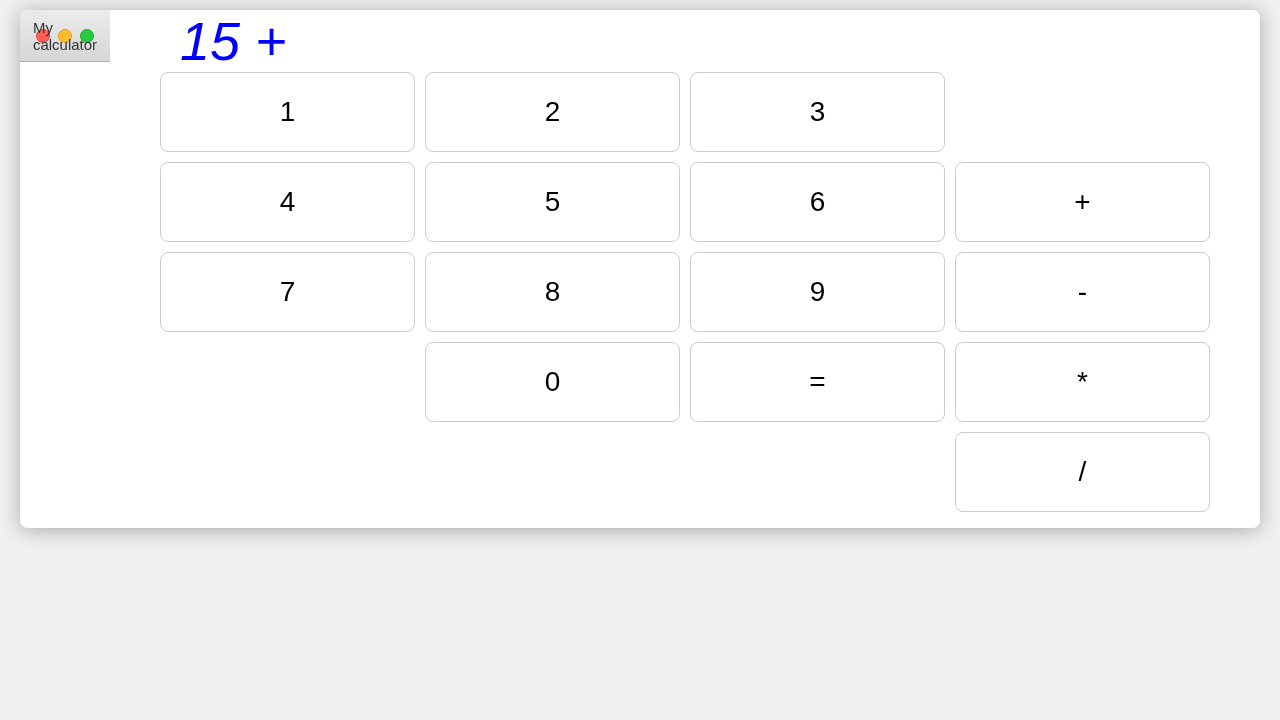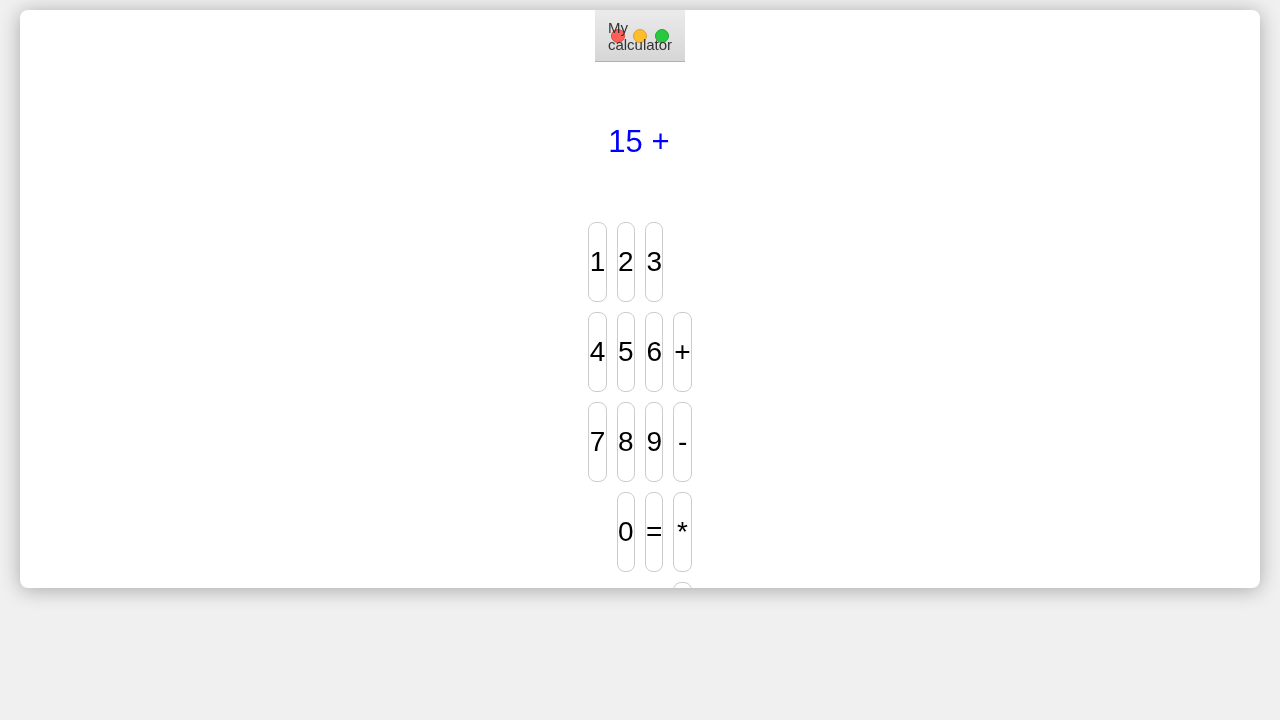--- a/index.html
+++ b/index.html
@@ -11,29 +11,28 @@
     body {
       width: 1280px;
       height: 720px;
       background: #f0f0f0;
       font-family: -apple-system, BlinkMacSystemFont, 'Helvetica Neue', Arial, sans-serif;
       overflow: hidden;
     }
 
     .window {
       width: 1240px;
-      height: 578px;
+      height: 518px;
       margin: 10px auto;
       background: #ffffff;
       border-radius: 8px;
       box-shadow: 0 2px 20px rgba(0,0,0,0.3);
       overflow: hidden;
       display: flex;
-      flex-direction: column;
-      align-items: center;
+      flex-direction: row;
     }
 
     .title-bar {
       background: linear-gradient(to bottom, #ebebeb, #d6d6d6);
       height: 52px;
       display: flex;
       align-items: center;
       padding: 0 16px;
       position: relative;
       border-bottom: 1px solid #b0b0b0;
@@ -86,23 +85,24 @@
     }
 
     .display-area {
       height: 160px;
       display: flex;
       align-items: center;
       padding-left: 20px;
     }
 
     .display-text {
-      font-size: 31px;
+      font-size: 54px;
       color: #0000ff;
       font-weight: 400;
+      font-style: italic;
     }
 
     .buttons-area {
       display: grid;
       grid-template-columns: repeat(4, 1fr);
       gap: 10px;
       padding-bottom: 20px;
     }
 
     .calc-btn {

